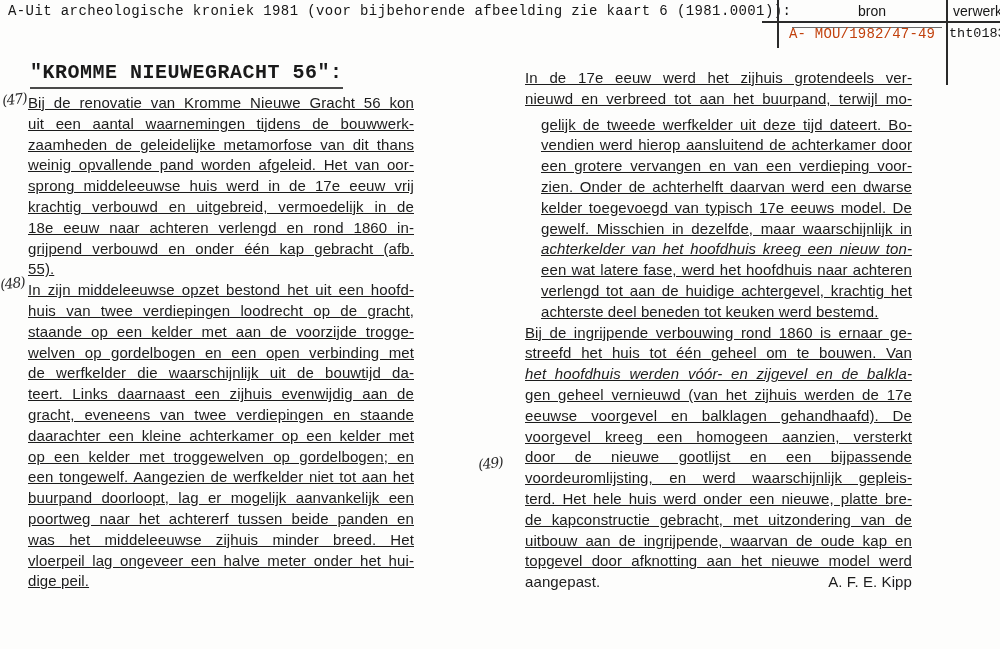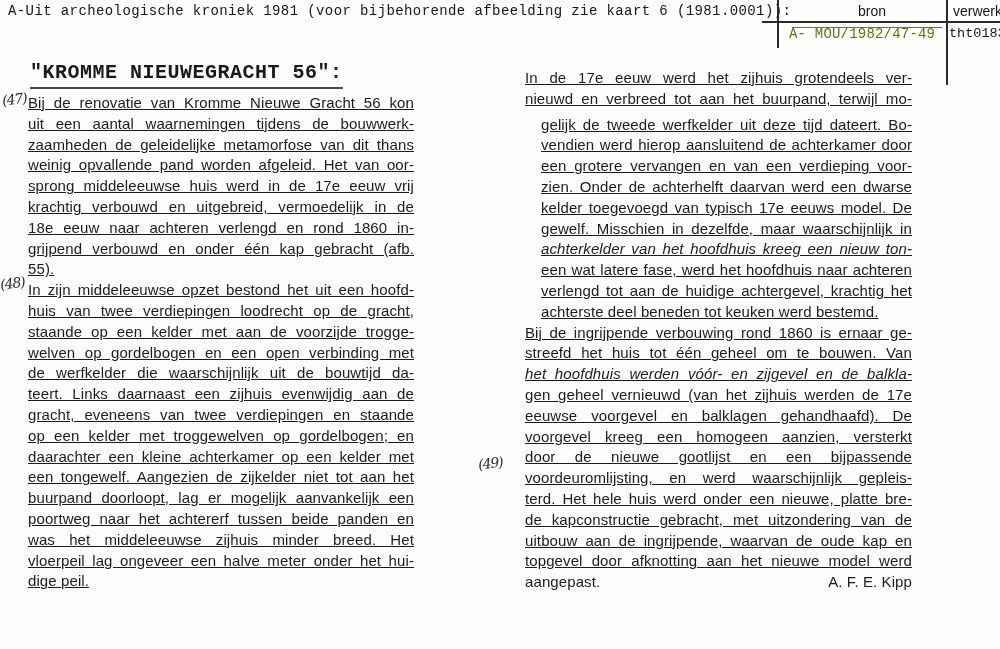--- a/index.html
+++ b/index.html
@@ -15,21 +15,21 @@
     font-family:"Liberation Mono", monospace;font-size:14px;letter-spacing:.4px;color:#161616;
   }
   
   .rule{position:absolute;background:#2a2a2a;}
   .rule-h-main{left:762px;top:21px;width:238px;height:2px;}
   .rule-h-sub{left:792px;top:27px;width:150px;height:1px;background:#6a6a6a;}
   .rule-v-left{left:777px;top:0;width:2px;height:48px;}
   .rule-v-mid{left:946px;top:0;width:2px;height:85px;}
   .it-h1{position:absolute;left:778px;top:3px;width:188px;text-align:center;font-size:14px;color:#161616;}
   .it-h2{position:absolute;left:953px;top:3px;font-size:14px;color:#161616;white-space:nowrap;}
-  .it-v1{position:absolute;left:789px;top:26px;font-family:"Liberation Mono", monospace;font-size:14px;letter-spacing:.2px;color:#4d7c0f;white-space:nowrap;}
+  .it-v1{position:absolute;left:789px;top:26px;font-family:"Liberation Mono", monospace;font-size:14px;letter-spacing:.2px;color:#c2410c;white-space:nowrap;}
   .it-v2{position:absolute;left:949px;top:26px;font-family:"Liberation Mono", monospace;font-size:13.5px;color:#161616;white-space:nowrap;}
   
   .col{position:absolute;font-size:15px;line-height:20.8px;letter-spacing:.1px;color:#1c1c1c;}
   .col-left{left:28px;top:60px;width:386px;}
   .col-right{left:525px;top:68px;width:387px;}
   .article-title{
     display:inline-block;margin:0 0 4px 2px;
     font-family:"Liberation Mono", monospace;font-size:20px;font-weight:700;letter-spacing:.5px;
     line-height:26px;color:#1a1a1a;
     border-bottom:2px solid #4a4a4a;padding-bottom:1px;white-space:nowrap;
@@ -84,23 +84,23 @@
         <div class="line end">55).</div>
       </div>
     <div class="para">
         <div class="line">In zijn middeleeuwse opzet bestond het uit een hoofd-</div>
         <div class="line">huis van twee verdiepingen loodrecht op de gracht,</div>
         <div class="line">staande op een kelder met aan de voorzijde trogge-</div>
         <div class="line">welven op gordelbogen en een open verbinding met</div>
         <div class="line">de werfkelder die waarschijnlijk uit de bouwtijd da-</div>
         <div class="line">teert. Links daarnaast een zijhuis evenwijdig aan de</div>
         <div class="line">gracht, eveneens van twee verdiepingen en staande</div>
+        <div class="line">daarachter een kleine achterkamer op een kelder met</div>
         <div class="line">op een kelder met troggewelven op gordelbogen; en</div>
-        <div class="line">daarachter een kleine achterkamer op een kelder met</div>
-        <div class="line">een tongewelf. Aangezien de zijkelder niet tot aan het</div>
+        <div class="line">een tongewelf. Aangezien de werfkelder niet tot aan het</div>
         <div class="line">buurpand doorloopt, lag er mogelijk aanvankelijk een</div>
         <div class="line">poortweg naar het achtererf tussen beide panden en</div>
         <div class="line">was het middeleeuwse zijhuis minder breed. Het</div>
         <div class="line">vloerpeil lag ongeveer een halve meter onder het hui-</div>
         <div class="line end">dige peil.</div>
       </div>
   </div>
 
   <div class="col col-right">
     <div class="para">

